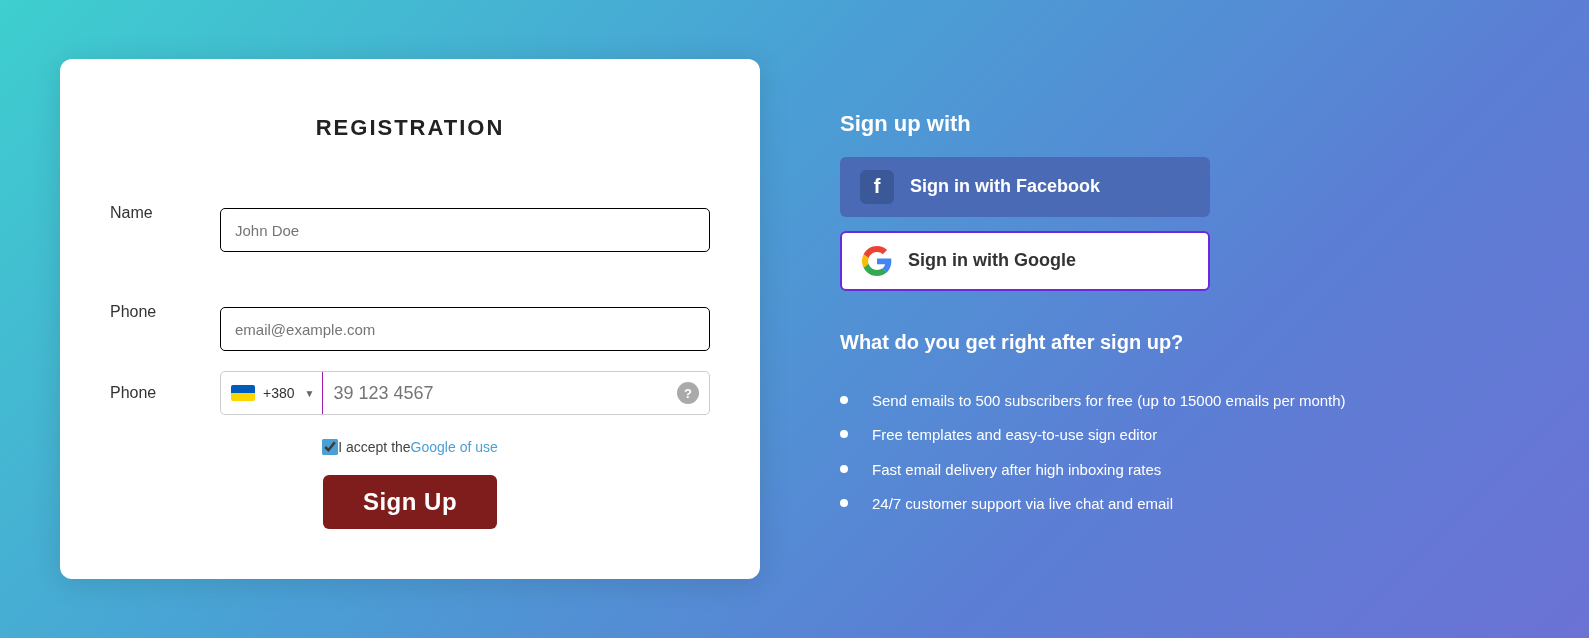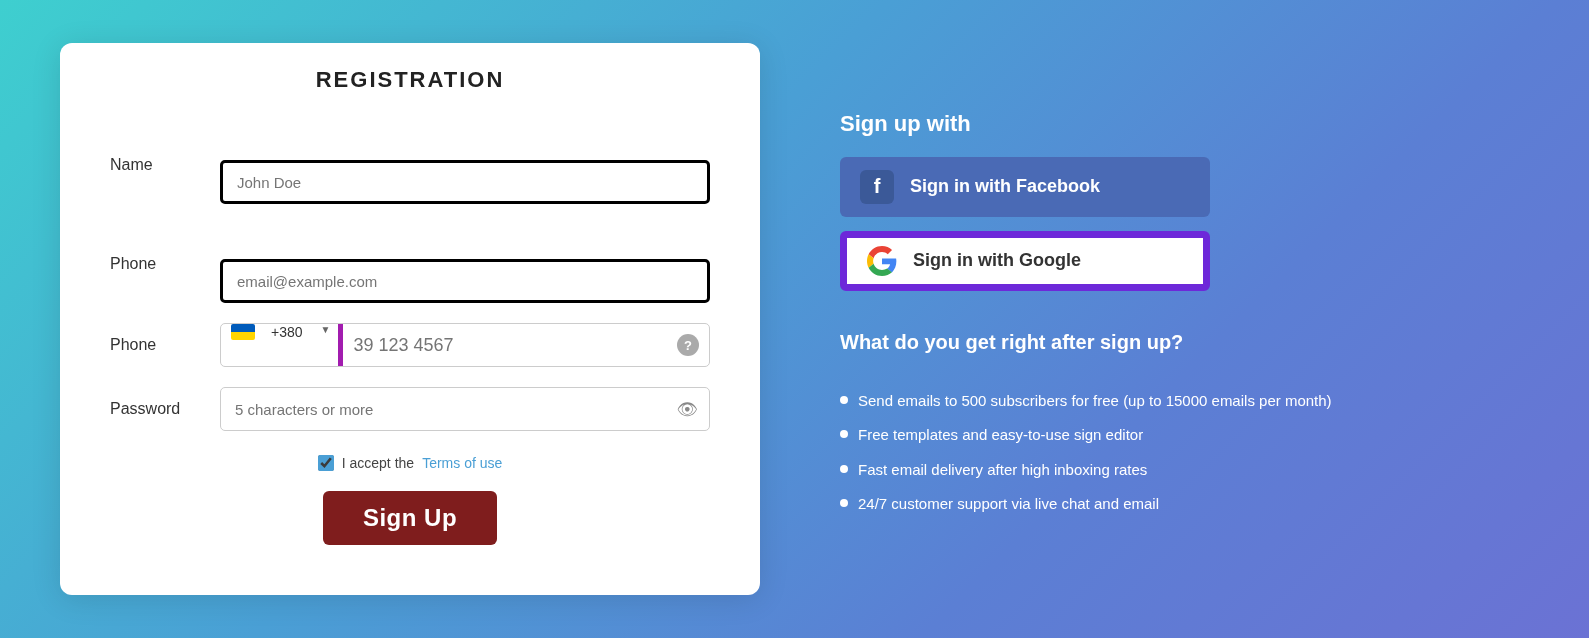--- a/index.html
+++ b/index.html
@@ -15,21 +15,21 @@
       display: flex;
       align-items: center;
       width: 100%;
       max-width: 1480px;
       gap: 80px;
     }
     
     .registration-card {
       background: #fff;
       border-radius: 12px;
-      padding: 24px 50px 50px 50px;
+      padding: 56px 50px 50px 50px;
       width: 700px;
       min-width: 680px;
       box-shadow: 0 4px 30px rgba(0,0,0,0.12);
     }
     .card-title {
       text-align: center;
       font-size: 22px;
       font-weight: 700;
       letter-spacing: 2px;
       color: #222;
@@ -45,46 +45,46 @@
       width: 110px;
       font-size: 16px;
       color: #333;
       text-align: left;
       padding-right: 18px;
       flex-shrink: 0;
     }
     .form-input {
       flex: 1;
       height: 44px;
-      border: 3px solid #000000;
+      border: 1px solid #000000;
       border-radius: 5px;
       padding: 0 14px;
       font-size: 15px;
       color: #aaa;
       outline: none;
       margin-top: 35px;
     }
     .phone-row {
       display: flex;
       align-items: center;
       flex: 1;
       border: 1px solid #ccc;
       border-radius: 5px;
       height: 44px;
       overflow: visible;
       position: relative;
     }
     .phone-flag-select {
       display: flex;
-      align-items: flex-start;
+      align-items: center;
       padding: 0 8px 0 10px;
-      border-right: 5px solid #a21caf;
+      border-right: 1px solid #a21caf;
       cursor: pointer;
       height: 100%;
-      gap: 16px;
+      gap: 8px;
       flex-shrink: 0;
     }
     .flag-icon {
       width: 24px;
       height: 16px;
       background: linear-gradient(180deg, #005BBB 50%, #FFD500 50%);
       border-radius: 2px;
       display: inline-block;
     }
     .phone-code {
@@ -141,21 +141,20 @@
       transform: translateY(-50%);
       cursor: pointer;
       color: #888;
       font-size: 17px;
     }
     .terms-row {
       display: flex;
       align-items: center;
       justify-content: center;
       margin: 24px 0 20px 0;
-      gap: 8px;
     }
     .terms-checkbox {
       width: 16px;
       height: 16px;
       cursor: pointer;
       accent-color: #4a9fd5;
     }
     .terms-text {
       font-size: 14px;
       color: #444;
@@ -204,21 +203,21 @@
       padding: 0 20px;
       gap: 16px;
     }
     .facebook-btn {
       background: #4a6ab5;
       color: #fff;
     }
     .google-btn {
       background: #fff;
       color: #333;
-      border: 7px solid #6d28d9;
+      border: 2px solid #6d28d9;
     }
     .fb-icon {
       width: 34px;
       height: 34px;
       background: #3b5998;
       border-radius: 6px;
       display: flex;
       align-items: center;
       justify-content: center;
       font-size: 20px;
@@ -243,21 +242,21 @@
     .benefit-list {
       list-style: none;
       padding: 0;
     }
     .benefit-list li {
       font-size: 15px;
       color: #fff;
       margin-bottom: 12px;
       display: flex;
       align-items: flex-start;
-      gap: 10px;
+      gap: 24px;
       line-height: 1.5;
     }
     .bullet-dot {
       width: 8px;
       height: 8px;
       border-radius: 50%;
       background: #fff;
       flex-shrink: 0;
       margin-top: 6px;
     }
@@ -286,32 +285,25 @@
         <div class="phone-flag-select">
           <span class="flag-icon"></span>
           <span class="phone-code">+380</span>
           <span class="dropdown-arrow">▼</span>
         </div>
         <input class="phone-input" type="tel" placeholder="39 123 4567" style="">
         <div class="phone-help">?</div>
       </div>
     </div>
 
-    <div class="form-row">
-      <label class="form-label">Password</label>
-      <div class="password-wrapper">
-        <input class="password-input" type="password" placeholder="5 characters or more" style="">
-        <span class="eye-icon">👁</span>
-      </div>
-    </div>
 
     <div class="terms-row">
       <input type="checkbox" class="terms-checkbox" checked="" style="">
       <span class="terms-text">I accept the</span>
-      <a href="#" class="terms-link">Terms of use</a>
+      <a href="#" class="terms-link">Google of use</a>
     </div>
 
     <button class="signup-btn">Sign Up</button>
   </div>
 
   <div class="right-panel">
 
     <div class="sign-up-with-title">Sign up with</div>
 
     <button class="social-btn facebook-btn">

